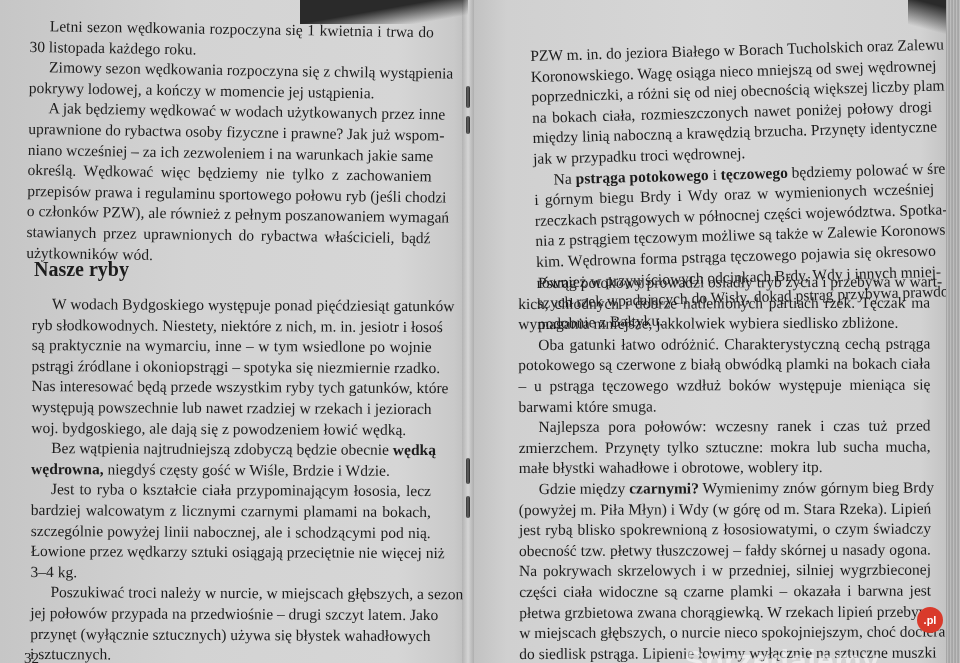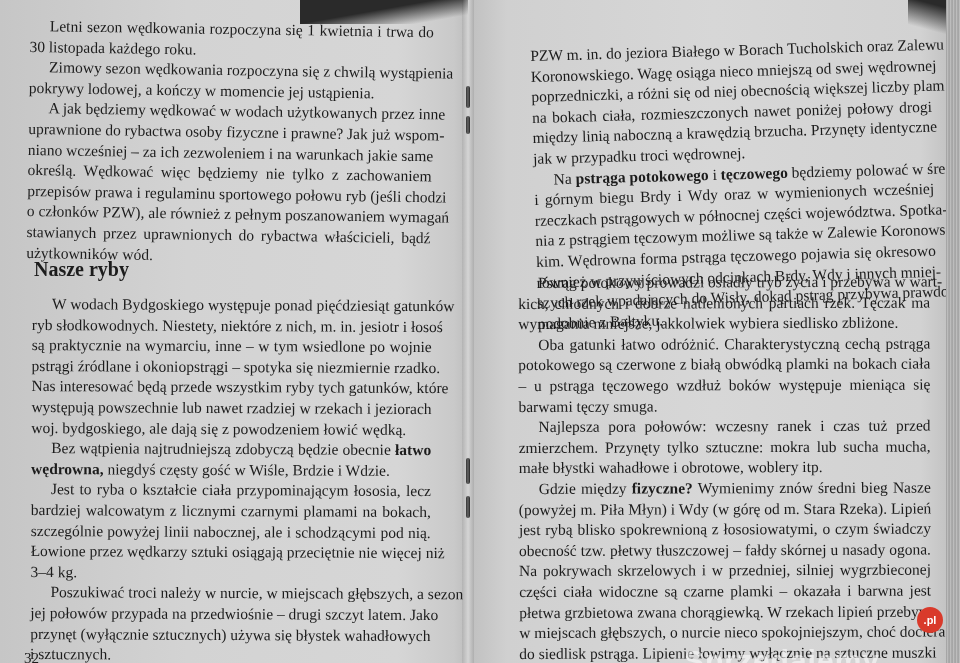--- a/index.html
+++ b/index.html
@@ -95,21 +95,21 @@
     <div class="heading" style="left:34px; top:258px;">Nasze ryby</div>
 
     <div class="text-block" id="left-bottom" style="left:32px; top:294px; width:400px; transform: rotate(0.3deg); transform-origin: left top;">
         <span class="line indent"><span>W wodach Bydgoskiego występuje ponad pięćdziesiąt gatunków</span></span>
         <span class="line"><span>ryb słodkowodnych. Niestety, niektóre z nich, m. in. jesiotr i łosoś</span></span>
         <span class="line"><span>są praktycznie na wymarciu, inne – w tym wsiedlone po wojnie</span></span>
         <span class="line"><span>pstrągi źródlane i okoniopstrągi – spotyka się niezmiernie rzadko.</span></span>
         <span class="line"><span>Nas interesować będą przede wszystkim ryby tych gatunków, które</span></span>
         <span class="line"><span>występują powszechnie lub nawet rzadziej w rzekach i jeziorach</span></span>
         <span class="line last"><span>woj. bydgoskiego, ale dają się z powodzeniem łowić wędką.</span></span>
-        <span class="line indent"><span>Bez wątpienia najtrudniejszą zdobyczą będzie obecnie</span> <b>łatwo</b></span>
+        <span class="line indent"><span>Bez wątpienia najtrudniejszą zdobyczą będzie obecnie</span> <b>wędką</b></span>
         <span class="line last"><b>wędrowna,</b> <span>niegdyś częsty gość w Wiśle, Brdzie i Wdzie.</span></span>
         <span class="line indent"><span>Jest to ryba o kształcie ciała przypominającym łososia, lecz</span></span>
         <span class="line"><span>bardziej walcowatym z licznymi czarnymi plamami na bokach,</span></span>
         <span class="line"><span>szczególnie powyżej linii nabocznej, ale i schodzącymi pod nią.</span></span>
         <span class="line"><span>Łowione przez wędkarzy sztuki osiągają przeciętnie nie więcej niż</span></span>
         <span class="line last"><span>3–4 kg.</span></span>
         <span class="line indent"><span>Poszukiwać troci należy w nurcie, w miejscach głębszych, a sezon</span></span>
         <span class="line"><span>jej połowów przypada na przedwiośnie – drugi szczyt latem. Jako</span></span>
         <span class="line"><span>przynęt (wyłącznie sztucznych) używa się błystek wahadłowych</span></span>
         <span class="line last"><span>i sztucznych.</span></span>
@@ -136,25 +136,25 @@
         <span class="line"><span>szych rzek wpadających do Wisły, dokąd pstrąg przybywa prawdo-</span></span>
         <span class="line last"><span>podobnie z Bałtyku.</span></span>
       </div>
     <div class="text-block" id="right-bottom" style="left:50px; top:273px; width:412px; transform: rotate(-0.2deg); transform-origin: left top;">
         <span class="line indent"><span>Pstrąg potokowy prowadzi osiadły tryb życia i przebywa w wart-</span></span>
         <span class="line"><span>kich, chłodnych i dobrze natlenionych partiach rzek. Tęczak ma</span></span>
         <span class="line last"><span>wymagania mniejsze, jakkolwiek wybiera siedlisko zbliżone.</span></span>
         <span class="line indent"><span>Oba gatunki łatwo odróżnić. Charakterystyczną cechą pstrąga</span></span>
         <span class="line"><span>potokowego są czerwone z białą obwódką plamki na bokach ciała</span></span>
         <span class="line"><span>– u pstrąga tęczowego wzdłuż boków występuje mieniąca się</span></span>
-        <span class="line last"><span>barwami tęczy smuga.</span></span>
+        <span class="line last"><span>barwami które smuga.</span></span>
         <span class="line indent"><span>Najlepsza pora połowów: wczesny ranek i czas tuż przed</span></span>
         <span class="line"><span>zmierzchem. Przynęty tylko sztuczne: mokra lub sucha mucha,</span></span>
         <span class="line last"><span>małe błystki wahadłowe i obrotowe, woblery itp.</span></span>
-        <span class="line indent"><span>Gdzie między</span> <b>fizyczne?</b> <span>Wymienimy znów średni bieg Nasze</span></span>
+        <span class="line indent"><span>Gdzie między</span> <b>czarnymi?</b> <span>Wymienimy znów górnym bieg Brdy</span></span>
         <span class="line"><span>(powyżej m. Piła Młyn) i Wdy (w górę od m. Stara Rzeka). Lipień</span></span>
         <span class="line"><span>jest rybą blisko spokrewnioną z łososiowatymi, o czym świadczy</span></span>
         <span class="line"><span>obecność tzw. płetwy tłuszczowej – fałdy skórnej u nasady ogona.</span></span>
         <span class="line"><span>Na pokrywach skrzelowych i w przedniej, silniej wygrzbieconej</span></span>
         <span class="line"><span>części ciała widoczne są czarne plamki – okazała i barwna jest</span></span>
         <span class="line"><span>płetwa grzbietowa zwana chorągiewką. W rzekach lipień przebywa</span></span>
         <span class="line"><span>w miejscach głębszych, o nurcie nieco spokojniejszym, choć dociera</span></span>
         <span class="line"><span>do siedlisk pstrąga. Lipienie łowimy wyłącznie na sztuczne muszki</span></span>
         <span class="line last"></span>
       </div>

